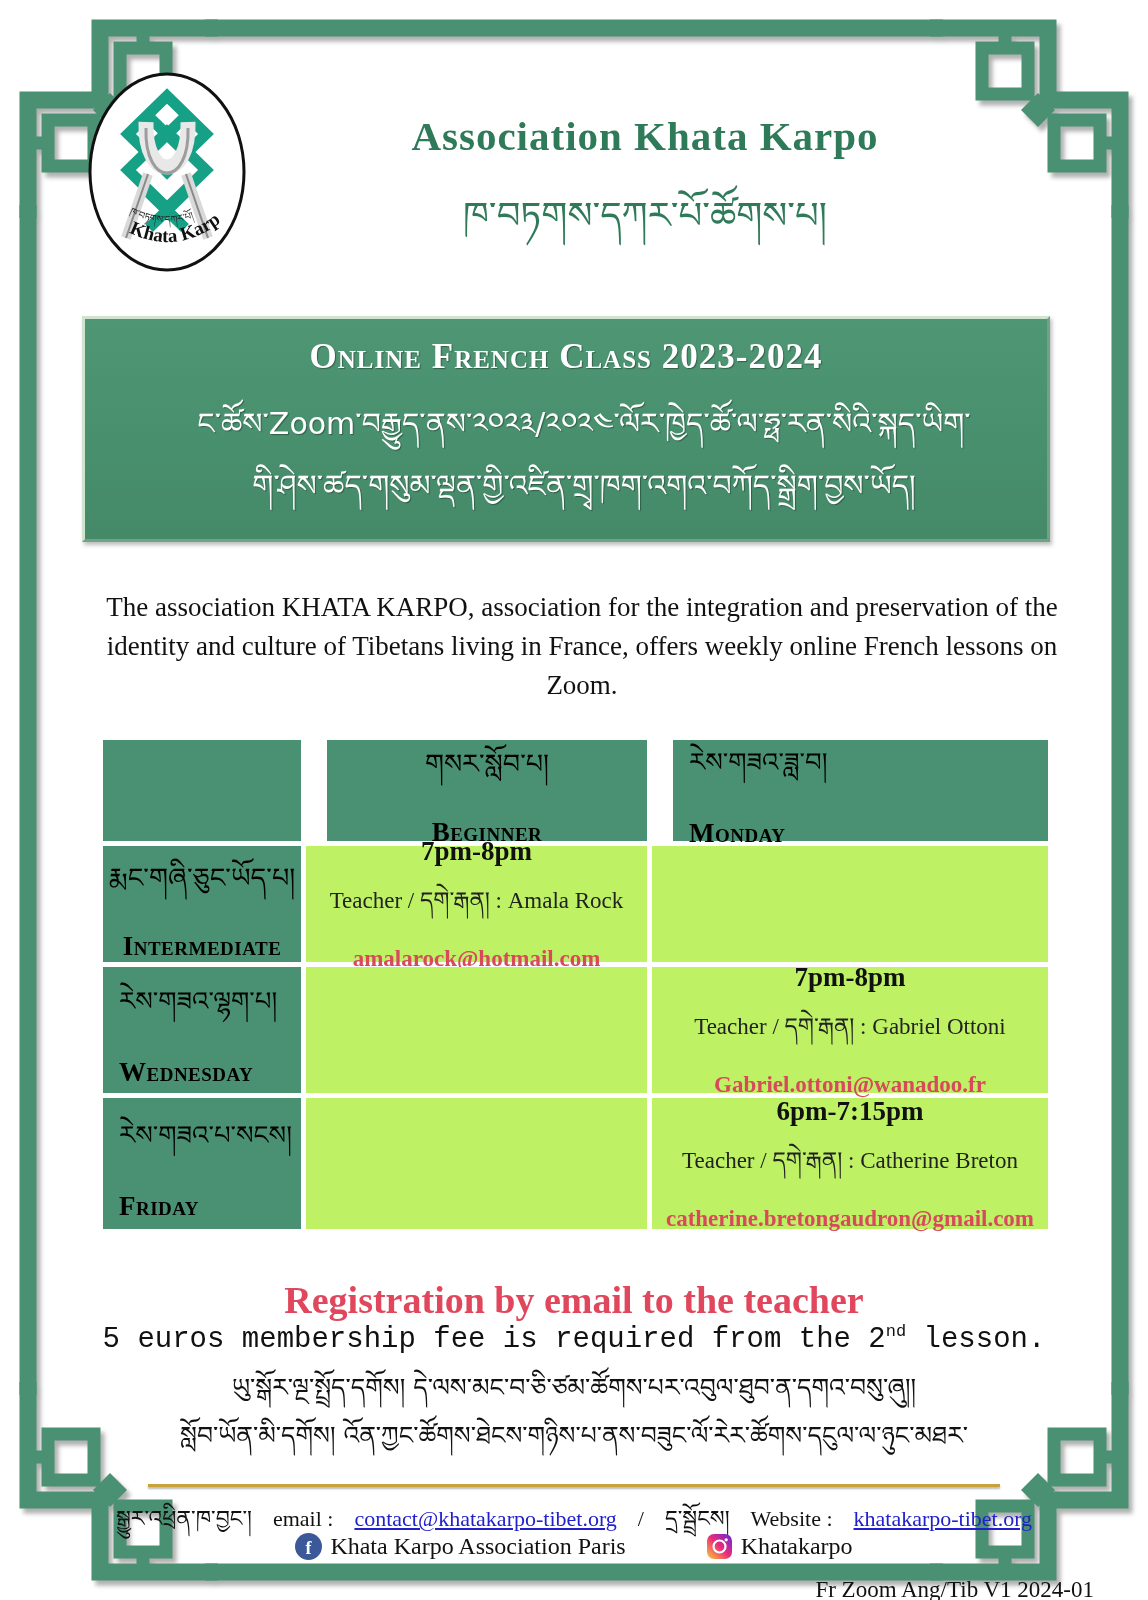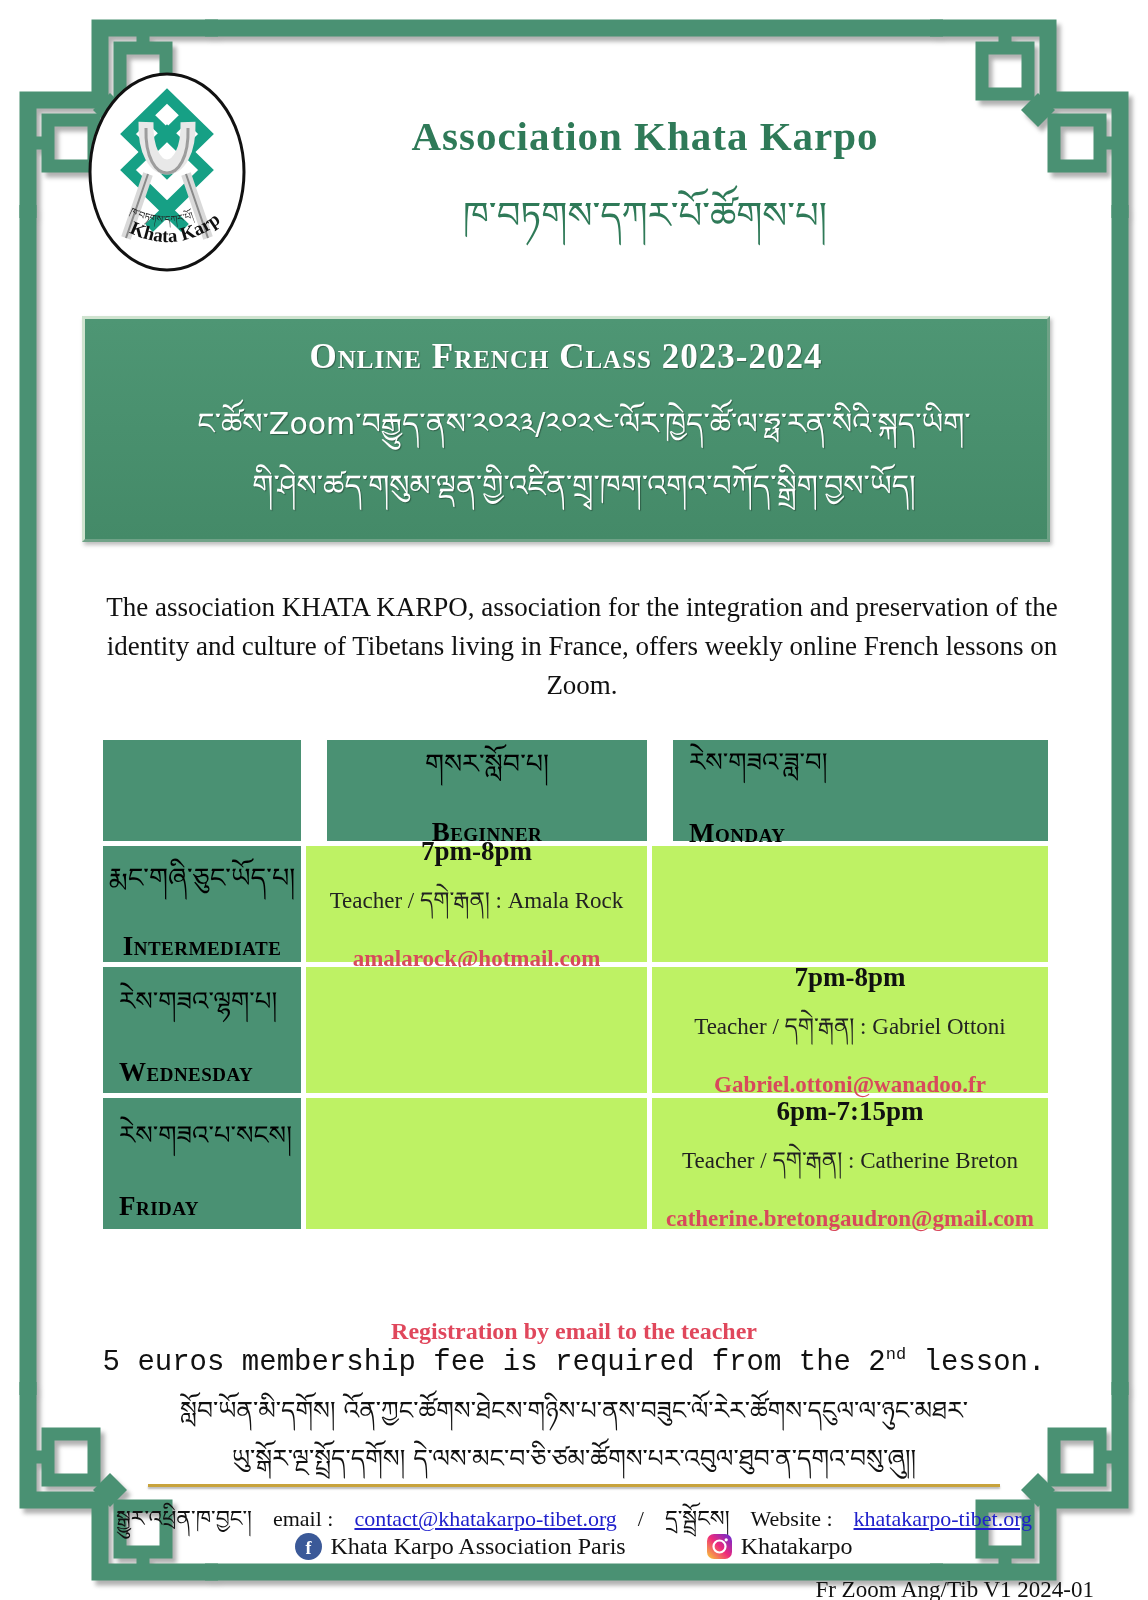--- a/index.html
+++ b/index.html
@@ -52,21 +52,21 @@
   .daycell{display:flex;flex-direction:column;justify-content:center;padding-left:16px;gap:12px;}
   .daycell .tib{font-size:26px;}
   .daycell .lbl{font-size:27px;font-weight:bold;letter-spacing:.5px;}
   .slot{display:flex;flex-direction:column;align-items:center;justify-content:center;gap:7px;text-align:center;}
   .slot .time{font-size:27px;font-weight:bold;color:#111;}
   .slot .teacher{font-size:23px;color:#222;font-family:"Liberation Serif","DejaVu Sans",serif;}
   .slot .email{font-size:23px;font-weight:bold;color:#d8495c;text-decoration:none;}
 
   
   .registration{position:absolute;left:60px;right:60px;top:1278px;text-align:center;}
-  .reg-heading{font-size:24px;font-weight:bold;color:#e0475c;margin-top:40px;}
+  .reg-heading{font-size:38px;font-weight:bold;color:#e0475c;}
   .fee-line{font-size:29px;color:#111;font-family:Liberation Mono, monospace;}
   .fee-line sup{font-size:17px;}
   .reg-tib{font-size:25px;line-height:1.95;margin-top:8px;color:#111;}
 
   
   .gold-rule{position:absolute;left:148px;top:1484px;width:852px;height:3px;
     background:#c8a33c;box-shadow:0 2px 2px rgba(120,120,120,.5);}
   .contact{position:absolute;left:60px;right:60px;top:1494px;
     display:flex;justify-content:center;align-items:baseline;gap:21px;font-size:22px;}
   .contact .tib{font-size:22px;}
@@ -205,22 +205,22 @@
       <a class="email" href="#">catherine.bretongaudron@gmail.com</a>
     </div>
   </div>
 
   <div class="registration">
     <div class="reg-heading">Registration by email to the teacher</div>
     <div class="fee-line">
       <span>5 euros membership fee is required from the 2</span><sup>nd</sup><span> lesson.</span>
     </div>
     <div class="reg-tib tib">
+      <div>ཡུ་སྒོར་ལྔ་སྤྲོད་དགོས། དེ་ལས་མང་བ་ཅི་ཙམ་ཚོགས་པར་འབུལ་ཐུབ་ན་དགའ་བསུ་ཞུ།།</div>
       <div>སློབ་ཡོན་མི་དགོས།   འོན་ཀྱང་ཚོགས་ཐེངས་གཉིས་པ་ནས་བཟུང་ལོ་རེར་ཚོགས་དངུལ་ལ་ཉུང་མཐར་</div>
-      <div>ཡུ་སྒོར་ལྔ་སྤྲོད་དགོས། དེ་ལས་མང་བ་ཅི་ཙམ་ཚོགས་པར་འབུལ་ཐུབ་ན་དགའ་བསུ་ཞུ།།</div>
     </div>
   </div>
 
   <div class="gold-rule"></div>
 
   <div class="contact">
     <span class="tib">སྒྱུར་འཕྲིན་ཁ་བྱང་།</span>
     <span>email :</span>
     <a href="#">contact@khatakarpo-tibet.org</a>
     <span>/</span>

